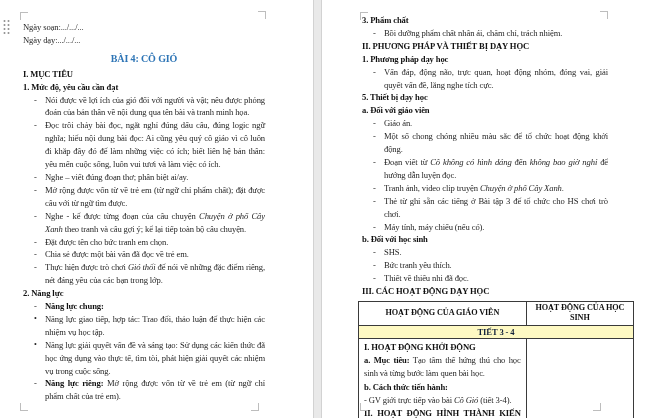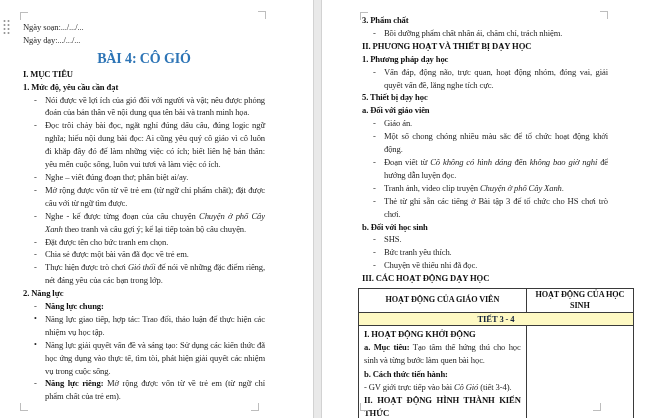--- a/index.html
+++ b/index.html
@@ -15,21 +15,21 @@
            letter-spacing:-0.12px;}
   #content-left{left:23px;top:21px;width:242px;}
   #content-right{left:40px;top:14px;width:246px;}
 
   p{margin:0;}
   .b{font-weight:bold;color:#111;}
   .it{font-style:italic;}
   .h{font-weight:bold;color:#111;text-align:left;}
   .date-line{text-align:left;}
   .date-gap{margin-bottom:6px;}
-  .doc-title{color:#2E75B6;font-weight:bold;text-align:center;font-size:14px;
+  .doc-title{color:#2E75B6;font-weight:bold;text-align:center;font-size:10px;
              margin-top:6px;margin-bottom:2px;}
 
   .li{position:relative;padding-left:22px;}
   .li::before{position:absolute;left:11px;top:0;color:#262626;}
   .li.dash::before{content:"-";}
   .li.dot::before{content:"\2022";font-size:8px;}
 
   table.activities{border-collapse:collapse;width:276px;margin-left:-4px;margin-top:3px;
                    table-layout:fixed;}
   table.activities th,table.activities td{border:1px solid #3a3a3a;}
@@ -125,21 +125,21 @@
   </div>
 
   <div id="page-gap"></div>
 
   <div class="page" id="page-right">
     <div class="content" id="content-right">
       <p class="h">3. Phẩm chất</p>
       <div class="li dash">
         <span>Bồi dưỡng phẩm chất nhân ái, chăm chỉ, trách nhiệm.</span>
       </div>
-      <p class="h">II. PHƯƠNG HOẠT VÀ THIẾT BỊ DẠY HỌC</p>
+      <p class="h">II. PHƯƠNG PHÁP VÀ THIẾT BỊ DẠY HỌC</p>
       <p class="h">1. Phương pháp dạy học</p>
       <div class="li dash">
         <span>Vấn đáp, động não, trực quan, hoạt động nhóm, đóng vai, giải quyết vấn đề, lắng nghe tích cực.</span>
       </div>
       <p class="h">5. Thiết bị dạy học</p>
       <p class="h">a. Đối với giáo viên</p>
 
       <div class="li dash">
         <span>Giáo án.</span><span class="it"></span><span></span><span class="it"></span><span></span>
       </div>
@@ -148,30 +148,33 @@
       </div>
       <div class="li dash">
         <span>Đoạn viết từ </span><span class="it">Cô không có hình dáng</span><span> đến </span><span class="it">không bao giờ nghỉ</span><span> để hướng dẫn luyện đọc.</span>
       </div>
       <div class="li dash">
         <span>Tranh ảnh, video clip truyện </span><span class="it">Chuyện ở phố Cây Xanh</span><span></span><span class="it"></span><span>.</span>
       </div>
       <div class="li dash">
         <span>Thẻ từ ghi sẵn các tiếng ở Bài tập 3 để tổ chức cho HS chơi trò chơi.</span><span class="it"></span><span></span><span class="it"></span><span></span>
       </div>
+      <div class="li dash">
+        <span>Máy tính, máy chiếu (nếu có).</span><span class="it"></span><span></span><span class="it"></span><span></span>
+      </div>
 
       <p class="h">b. Đối với học sinh</p>
       <div class="li dash">
         <span>SHS.</span>
       </div>
       <div class="li dash">
         <span>Bức tranh yêu thích.</span>
       </div>
       <div class="li dash">
-        <span>Chuyện về thiếu nhi đã đọc.</span>
+        <span>Thiết về thiếu nhi đã đọc.</span>
       </div>
 
       <p class="h">III. CÁC HOẠT ĐỘNG DẠY HỌC</p>
 
       <table class="activities">
         <colgroup>
             <col class="col-teacher">
             <col class="col-student">
           </colgroup>
         <tbody>

